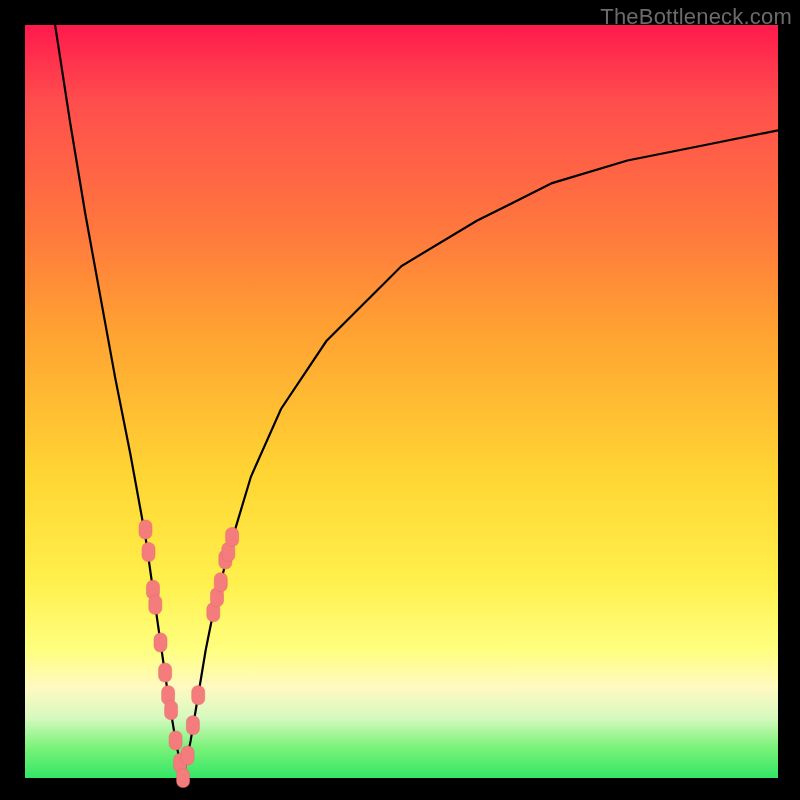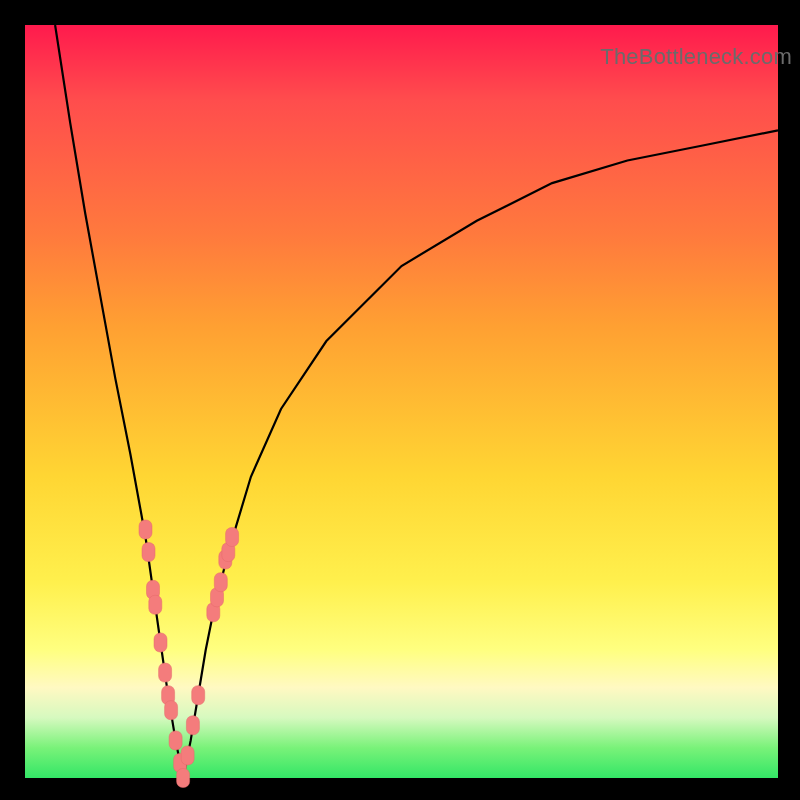--- a/index.html
+++ b/index.html
@@ -32,21 +32,20 @@
   }
   .watermark {
     position: absolute;
     top: 4px;
     right: 8px;
     color: #6b6b6b;
     font-size: 22px;
     font-weight: 500;
     letter-spacing: 0.2px;
     user-select: none;
-    margin-top: 40px;
   }
   svg.plot {
     position: absolute;
     left: 0;
     top: 0;
   }
 </style>
 </head>
 <body>
 

